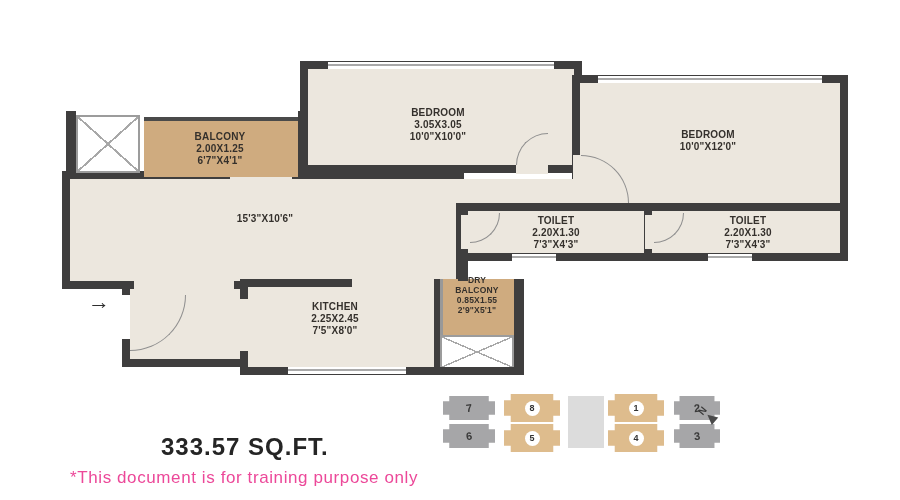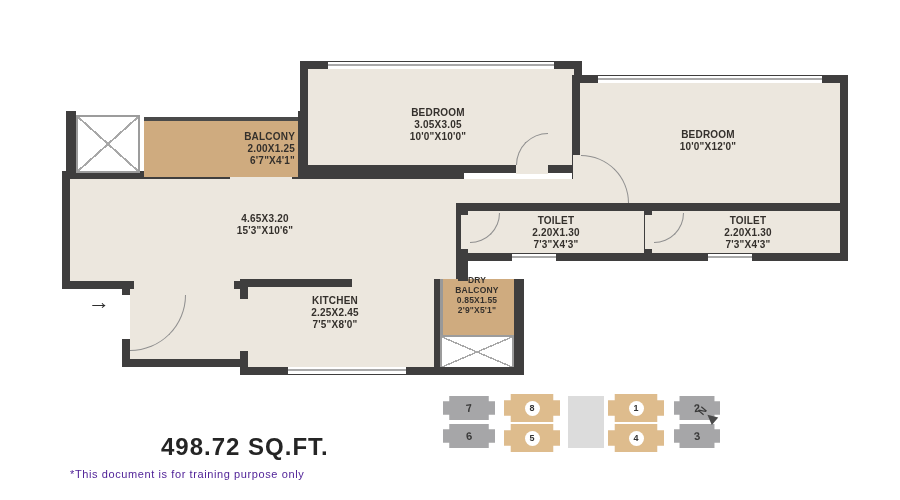--- a/index.html
+++ b/index.html
@@ -43,21 +43,21 @@
   .kcirc{width:15px;height:15px;border-radius:50%;background:#fff;display:flex;align-items:center;
          justify-content:center;font-size:9px;font-weight:bold;color:#333;}
   .kcore{position:absolute;background:#dcdcdc;}
   .kbar{position:absolute;background:#ffffff;}
   .north{position:absolute;left:262px;top:12px;display:flex;flex-direction:column;align-items:center;
          transform:rotate(-50deg);z-index:3;}
   .north .nlabel{font-size:10px;font-weight:bold;color:#3a3a3a;line-height:1;}
   .north .ntri{width:0;height:0;border-left:5px solid transparent;border-right:5px solid transparent;
                border-bottom:10px solid #4a4a4a;margin-top:1px;}
   
-  .footer{position:absolute;left:70px;top:468px;font-size:11px;letter-spacing:.6px;color:#4c1d95;text-align:right;}
+  .footer{position:absolute;left:70px;top:468px;font-size:17px;letter-spacing:.6px;color:#ec4899;text-align:right;}
 </style>
 </head>
 <body>
 
 <div class="page">
 
 
   <div class="plan">
 
     <div class="room" style="left:240px;top:6px;width:282px;height:112px;"></div>
@@ -97,39 +97,38 @@
     <div class="window" style="left:648px;top:199px;width:44px;"></div>
 
     <div class="door" style="left:456px;top:78px;width:32px;height:32px;border-top:1px solid #8f8f8f;border-left:1px solid #8f8f8f;border-top-left-radius:100%;"></div>
     <div class="door" style="left:521px;top:100px;width:48px;height:48px;border-top:1px solid #8f8f8f;border-right:1px solid #8f8f8f;border-top-right-radius:100%;"></div>
     <div class="door" style="left:410px;top:158px;width:30px;height:30px;border-bottom:1px solid #8f8f8f;border-right:1px solid #8f8f8f;border-bottom-right-radius:100%;"></div>
     <div class="door" style="left:594px;top:158px;width:30px;height:30px;border-bottom:1px solid #8f8f8f;border-right:1px solid #8f8f8f;border-bottom-right-radius:100%;"></div>
     <div class="door" style="left:70px;top:240px;width:56px;height:56px;border-bottom:1px solid #8f8f8f;border-right:1px solid #8f8f8f;border-bottom-right-radius:100%;"></div>
 
     <div class="entry-arrow" style="left:28px;top:236px;">→</div>
 
-    <div class="room-label" style="left:85px;top:76px;width:150px;text-align:right;">
+    <div class="room-label" style="left:85px;top:76px;width:150px;">
       <div>BALCONY</div>
       <div class="dim">2.00X1.25</div>
       <div class="dim">6'7"X4'1"</div>
     </div>
     <div class="room-label" style="left:268px;top:52px;width:220px;">
       <div>BEDROOM</div>
       <div class="dim">3.05X3.05</div>
       <div class="dim">10'0"X10'0"</div>
     </div>
     <div class="room-label" style="left:538px;top:74px;width:220px;">
       <div>BEDROOM</div>
       <div class="dim">10'0"X12'0"</div>
     </div>
     <div class="room-label" style="left:105px;top:158px;width:200px;">
-      <div class="dim">4.65X3.20</div>
       <div class="dim">15'3"X10'6"</div>
     </div>
-    <div class="room-label" style="left:195px;top:240px;width:160px;text-align:center;">
+    <div class="room-label" style="left:195px;top:246px;width:160px;text-align:center;">
       <div>KITCHEN</div>
       <div class="dim">2.25X2.45</div>
       <div class="dim">7'5"X8'0"</div>
     </div>
     <div class="room-label" style="left:387px;top:220px;width:60px;font-size:8.5px;">
       <div>DRY BALCONY</div>
       <div class="dim" style="font-size:8.5px;">0.85X1.55</div>
       <div class="dim" style="font-size:8.5px;">2'9"X5'1"</div>
     </div>
     <div class="room-label" style="left:408px;top:160px;width:176px;">
@@ -137,21 +136,21 @@
       <div class="dim">2.20X1.30</div>
       <div class="dim">7'3"X4'3"</div>
     </div>
     <div class="room-label" style="left:598px;top:160px;width:180px;">
       <div>TOILET</div>
       <div class="dim">2.20X1.30</div>
       <div class="dim">7'3"X4'3"</div>
     </div>
   </div>
 
-  <div class="area-value">498.72 SQ.FT.</div>
+  <div class="area-value">333.57 SQ.FT.</div>
 
   <div class="keyplan">
     <div class="kunit gray" style="left:3px;top:4px;width:52px;height:24px;">
         <span class="knum">7</span>
       </div>
     <div class="kunit hl" style="left:64px;top:2px;width:56px;height:28px;">
         <span class="kcirc">8</span>
       </div>
     <div class="kcore" style="left:128px;top:4px;width:36px;height:52px;"></div>
     <div class="kunit hl" style="left:168px;top:2px;width:56px;height:28px;">

